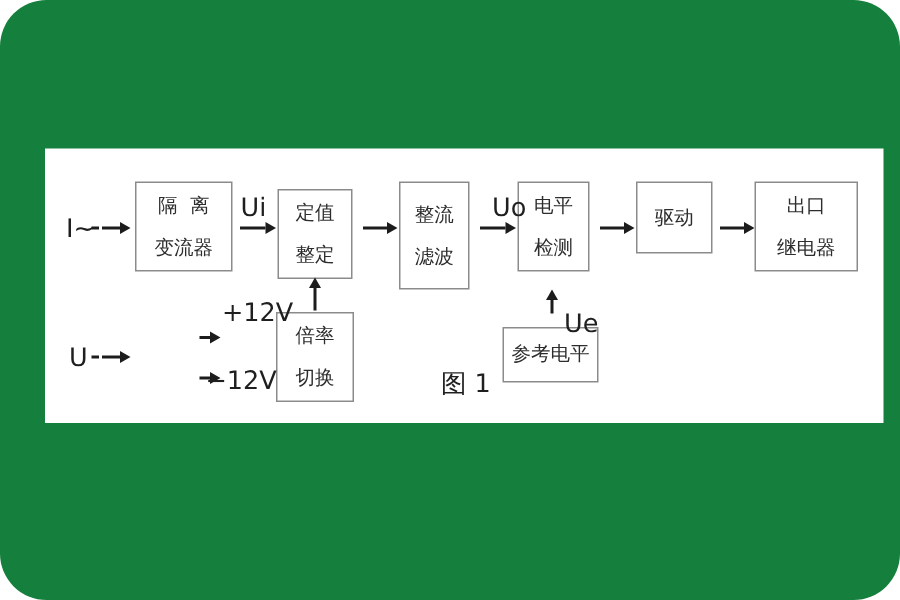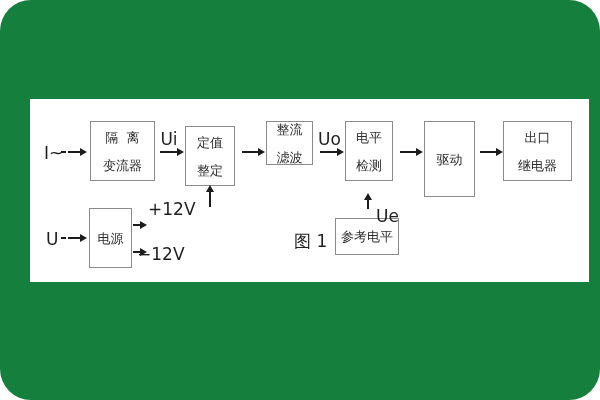--- a/index.html
+++ b/index.html
@@ -44,63 +44,64 @@
   <div class="panel"></div>
 
   <div class="box" style="left:90px;top:121px;width:65px;height:60px">
     <span>隔  离</span>
     <span>变流器</span>
   </div>
   <div class="box" style="left:185px;top:126px;width:50px;height:60px">
     <span>定值</span>
     <span>整定</span>
   </div>
-  <div class="box" style="left:266px;top:121px;width:47px;height:44px">
+  <div class="box" style="left:266px;top:121px;width:47px;height:72px">
     <span>整流</span>
     <span>滤波</span>
   </div>
   <div class="box" style="left:345px;top:121px;width:48px;height:60px">
     <span>电平</span>
     <span>检测</span>
   </div>
-  <div class="box single" style="left:424px;top:121px;width:51px;height:76px">
+  <div class="box single" style="left:424px;top:121px;width:51px;height:48px">
     <span>驱动</span>
   </div>
   <div class="box" style="left:503px;top:121px;width:69px;height:60px">
     <span>出口</span>
     <span>继电器</span>
   </div>
 
-  <div class="box single" style="left:89px;top:208px;width:43px;height:60px">
-    <span>电源</span>
+  <div class="box" style="left:184px;top:208px;width:52px;height:60px">
+    <span>倍率</span>
+    <span>切换</span>
   </div>
   <div class="box single" style="left:335px;top:218px;width:64px;height:37px">
     <span>参考电平</span>
   </div>
 
   <span class="lbl" style="left:44px;top:145px">I~</span>
   <div class="dash" style="left:61px;top:151px;width:5px"></div>
   <div class="harrow" style="left:68px;top:151px;width:12px"></div>
 
   <span class="lbl" style="left:46px;top:231px">U</span>
   <div class="dash" style="left:61px;top:237px;width:5px"></div>
   <div class="harrow" style="left:68px;top:237px;width:12px"></div>
 
   <div class="harrow" style="left:160px;top:151px;width:17px"></div>
   <div class="harrow" style="left:242px;top:151px;width:16px"></div>
   <div class="harrow" style="left:320px;top:151px;width:17px"></div>
   <div class="harrow" style="left:400px;top:151px;width:16px"></div>
   <div class="harrow" style="left:480px;top:151px;width:16px"></div>
 
   <span class="lbl center" style="left:159px;top:131px;width:20px">Ui</span>
-  <span class="lbl center" style="left:318px;top:131px;width:22px">Uo</span>
+  <span class="lbl center" style="left:328px;top:131px;width:22px">Uo</span>
   <span class="lbl" style="left:376px;top:208px">Ue</span>
 
   <div class="harrow" style="left:133px;top:224px;width:7px"></div>
   <span class="lbl" style="left:148px;top:201px">+12V</span>
   <div class="harrow" style="left:133px;top:251px;width:7px"></div>
   <span class="lbl" style="left:137px;top:246px">−12V</span>
 
   <div class="varrow" style="left:209px;top:192px;height:15px"></div>
   <div class="varrow" style="left:367px;top:200px;height:9px"></div>
 
-  <span class="lbl" style="left:294px;top:233px">图 1</span>
+  <span class="lbl" style="left:294px;top:248px">图 1</span>
 </div>
 
 </body></html>

